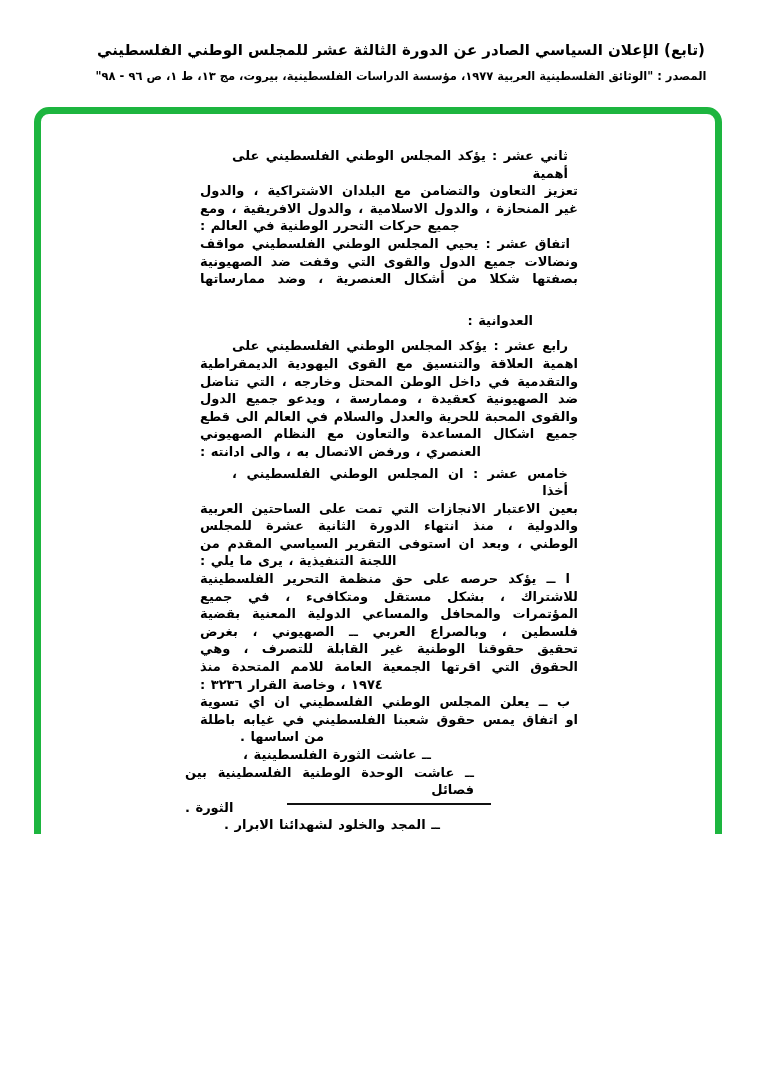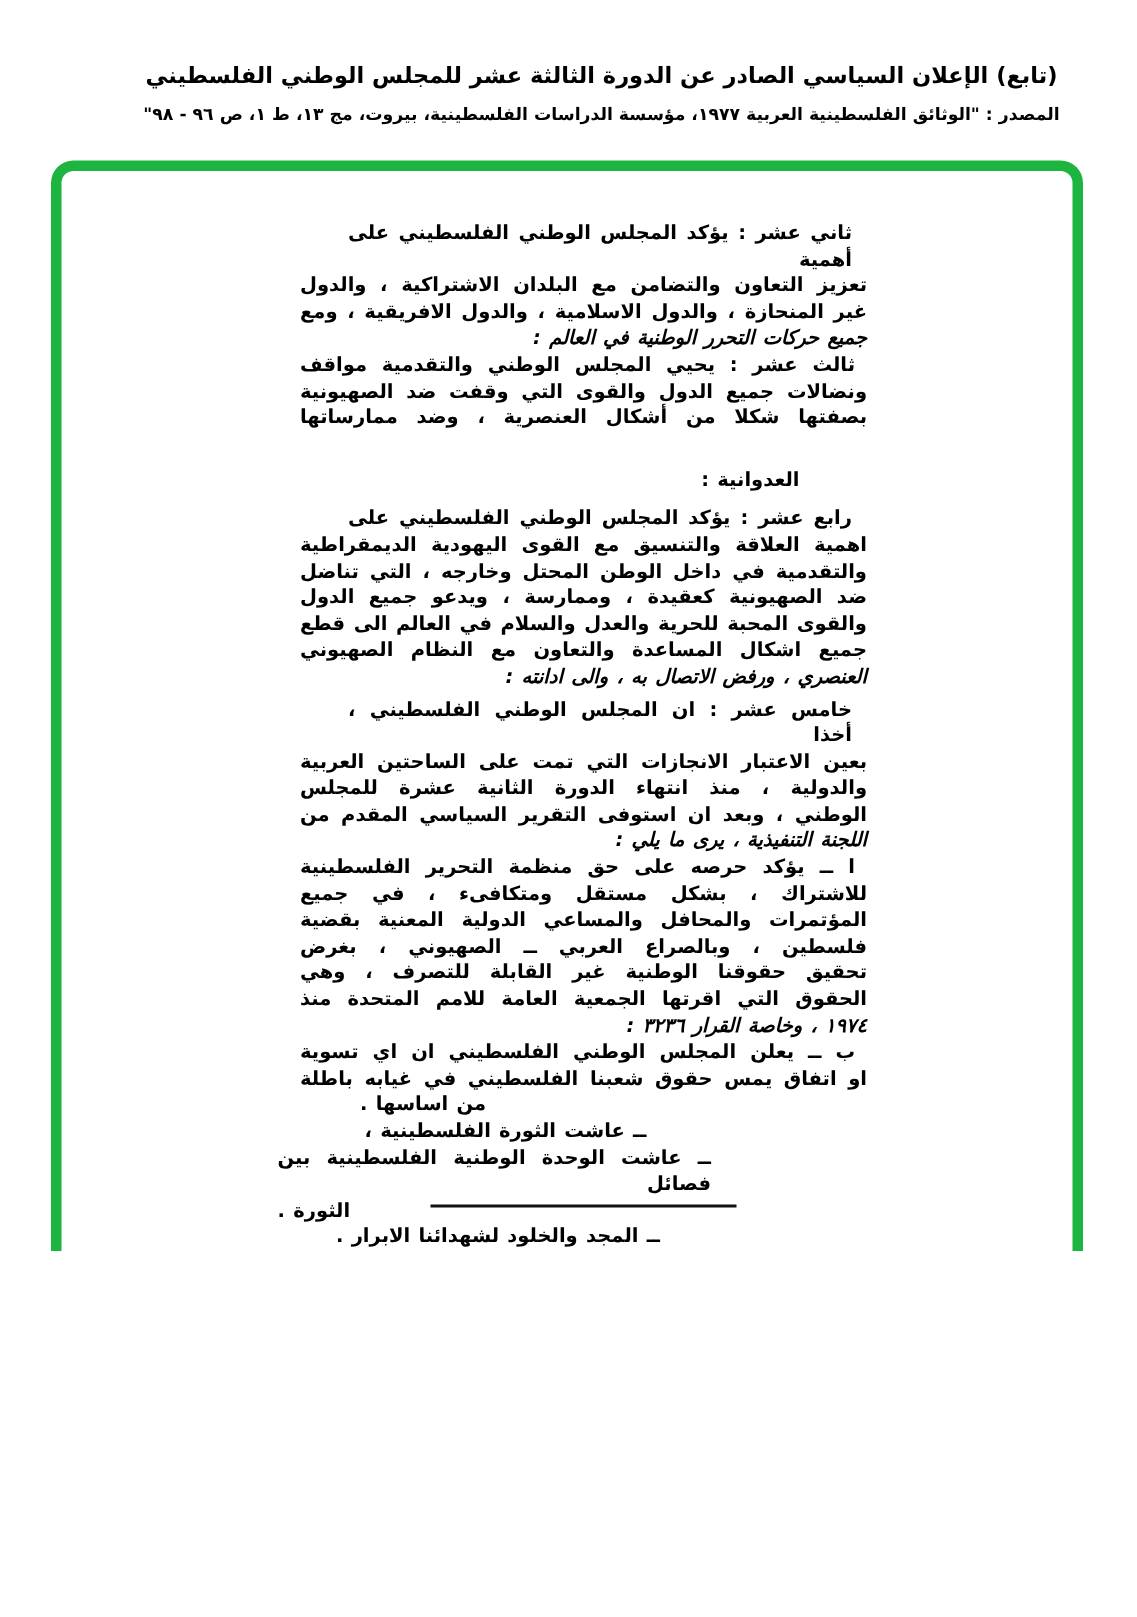--- a/index.html
+++ b/index.html
@@ -33,21 +33,21 @@
   .text-block{
     position:absolute;left:200px;top:147px;width:378px;
     direction:rtl;
     font-weight:bold;
     font-size:13px;line-height:17.6px;
   }
   .line{text-align:right;word-spacing:1px;}
   .st-first{text-align:justify;text-align-last:justify;padding-right:10px;padding-left:32px;}
   .st-firstb{text-align:justify;text-align-last:justify;padding-right:8px;}
   .st-just{text-align:justify;text-align-last:justify;}
-  .st-left{text-align:right;font-style:italic;}
+  .st-left{text-align:left;}
   .st-right-ind{text-align:right;padding-right:45px;margin-top:24px;}
   .st-left-ind{text-align:left;padding-left:40px;}
   .st-slogan{text-align:center;padding-right:104px;}
   .st-slogan-wide{text-align:justify;text-align-last:justify;padding-right:104px;margin-left:-15px;}
   .st-hang-left{text-align:left;margin-left:-15px;}
   .st-slogan2{text-align:center;padding-right:114px;}
   .st-final{text-align:center;padding-right:142px;}
   .divider{
     position:absolute;left:287px;top:803px;
     width:204px;height:2px;background:#111;
@@ -67,21 +67,21 @@
     <div class="source">المصدر :  "الوثائق الفلسطينية العربية ١٩٧٧، مؤسسة الدراسات الفلسطينية، بيروت، مج ١٣، ط ١، ص ٩٦ - ٩٨"</div>
   </div>
 
   <div class="green-box"></div>
 
   <div class="text-block" id="text-block">
       <div class="line st-first">ثاني عشر : يؤكد المجلس الوطني الفلسطيني على أهمية</div>
       <div class="line st-just">تعزيز التعاون والتضامن مع البلدان الاشتراكية ، والدول</div>
       <div class="line st-just">غير المنحازة ، والدول الاسلامية ، والدول الافريقية ، ومع</div>
       <div class="line st-left">جميع حركات التحرر الوطنية في العالم :</div>
-      <div class="line st-firstb">ثالث عشر : يحيي المجلس الوطني والتقدمية مواقف</div>
+      <div class="line st-firstb">اتفاق عشر : يحيي المجلس الوطني الفلسطيني مواقف</div>
       <div class="line st-just">ونضالات جميع الدول والقوى التي وقفت ضد الصهيونية</div>
       <div class="line st-just">بصفتها شكلا من أشكال العنصرية ، وضد ممارساتها</div>
       <div class="line st-right-ind">العدوانية :</div>
       <div class="line st-first" style="margin-top: 8px;">رابع عشر : يؤكد المجلس الوطني الفلسطيني على</div>
       <div class="line st-just">اهمية العلاقة والتنسيق مع القوى اليهودية الديمقراطية</div>
       <div class="line st-just">والتقدمية في داخل الوطن المحتل وخارجه ، التي تناضل</div>
       <div class="line st-just">ضد الصهيونية كعقيدة ، وممارسة ، ويدعو جميع الدول</div>
       <div class="line st-just">والقوى المحبة للحرية والعدل والسلام في العالم الى قطع</div>
       <div class="line st-just">جميع اشكال المساعدة والتعاون مع النظام الصهيوني</div>
       <div class="line st-left">العنصري ، ورفض الاتصال به ، والى ادانته :</div>

